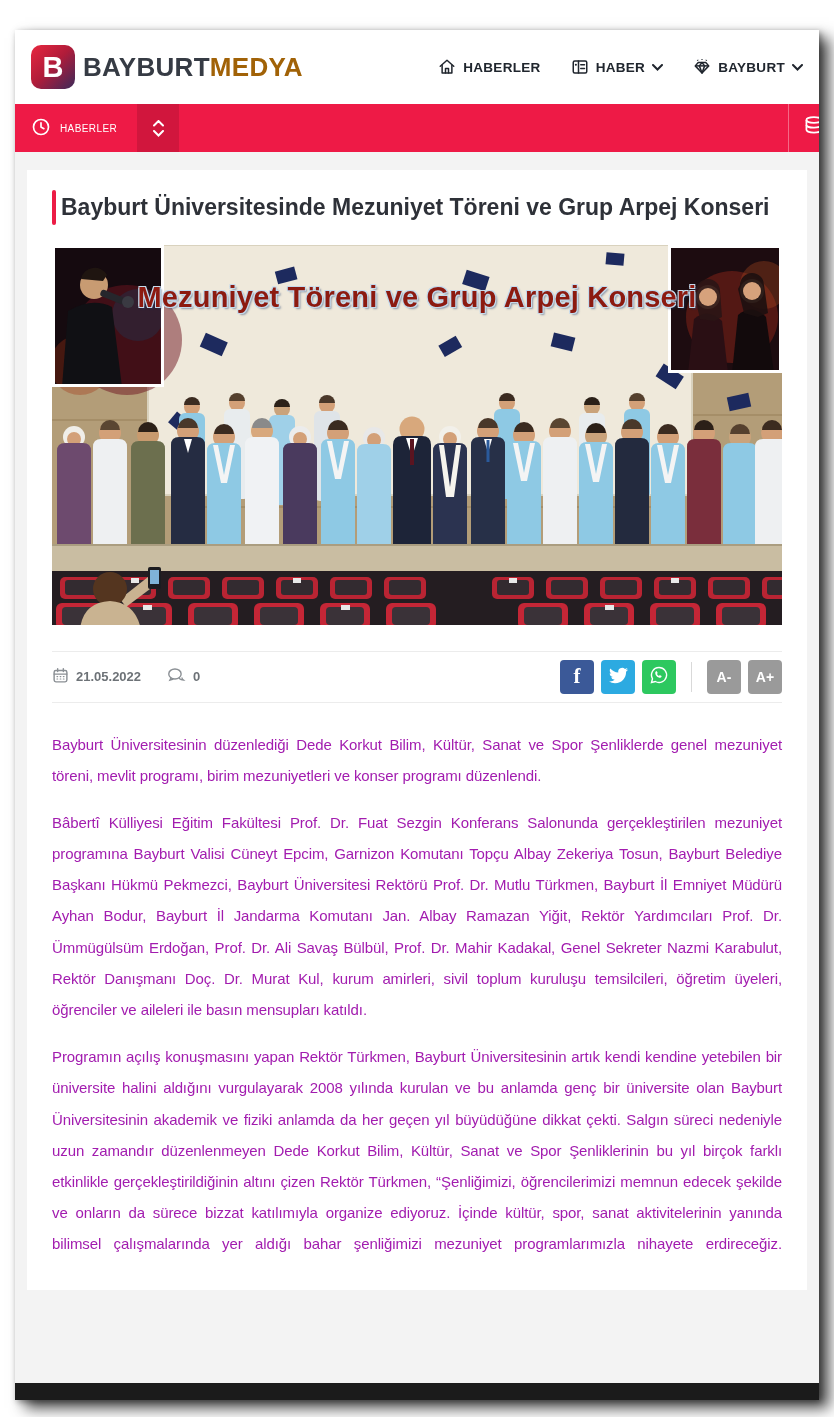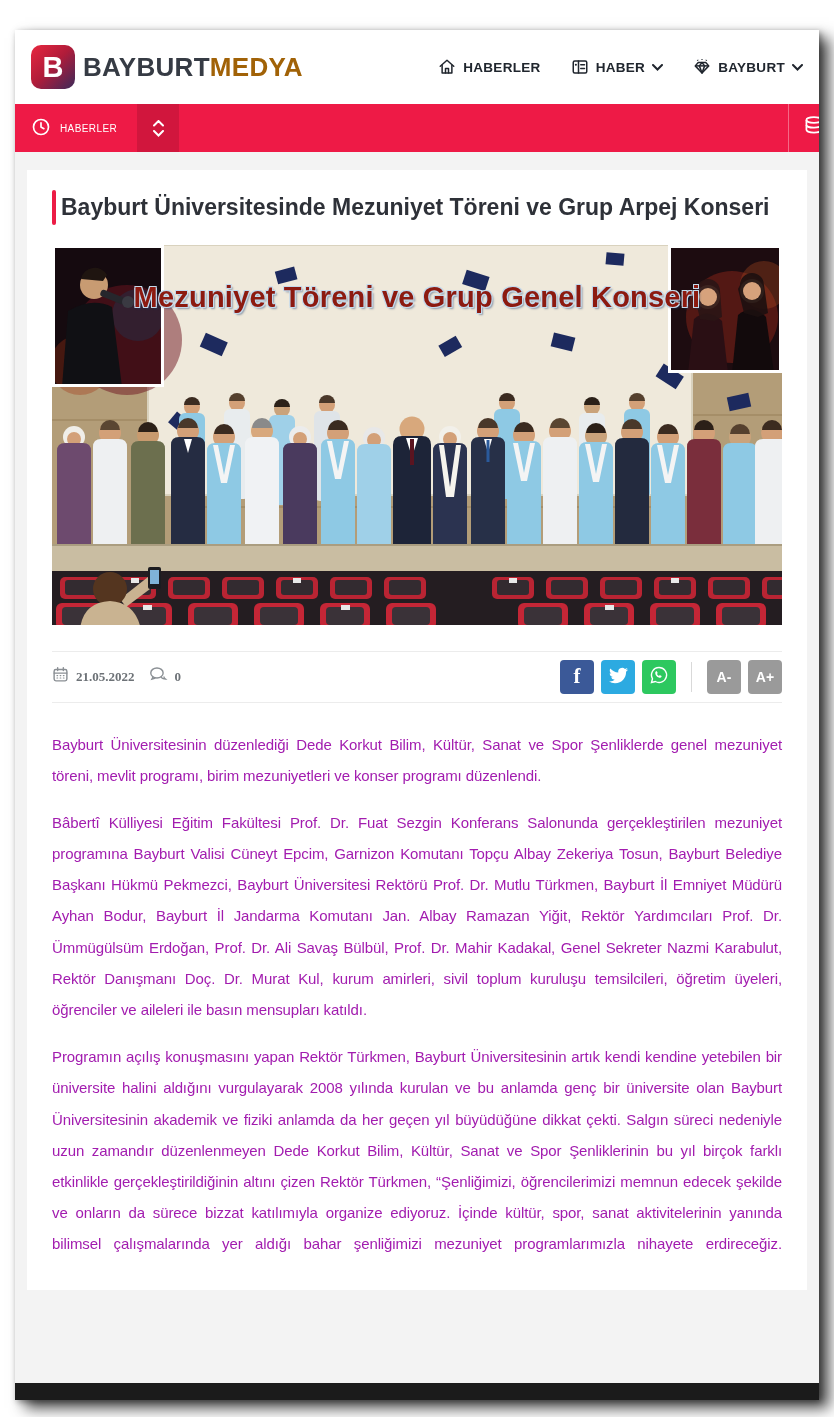--- a/index.html
+++ b/index.html
@@ -64,21 +64,21 @@
     position:absolute; top:36px; left:0; width:100%; text-align:center;
     font-size:29px; font-weight:800; color:#8c1a10; letter-spacing:.2px;
     text-shadow:-1px -1px 0 #c4daec, 1px -1px 0 #c4daec, -1px 1px 0 #c4daec, 1px 1px 0 #c4daec, 2px 2px 2px rgba(30,60,110,.45);
   }
 
   
   .meta-row {
     display:flex; align-items:center; margin-top:26px; padding:8px 0;
     border-top:1px solid #ececec; border-bottom:1px solid #ececec;
   }
-  .meta-left { display:flex; align-items:center; gap:14px; color:#6d7277;font-family:Liberation Serif, serif; }
+  .meta-left { display:flex; align-items:center; gap:26px; color:#6d7277; }
   .meta-item { display:flex; align-items:center; gap:7px; font-size:13px; font-weight:700; }
   .meta-right { margin-left:auto; display:flex; align-items:center; gap:7px; }
   .share-btn {
     width:34px; height:34px; border:none; border-radius:4px; cursor:pointer;
     display:flex; align-items:center; justify-content:center; color:#fff; padding:0;
   }
   .share-fb { background:#3b5998; font-family:"Liberation Serif", serif; font-size:21px; font-weight:800; }
   .share-tw { background:#2caae1; }
   .share-wa { background:#2dc85f; }
   .meta-divider { width:1px; height:30px; background:#d9d9d9; margin:0 8px; }
@@ -518,21 +518,21 @@
             <path d="M680 128 L686 70 Q700 58 714 72 L722 128 Z" fill="#120a0c"></path>
             <circle cx="656" cy="52" r="12" fill="#d6a27c"></circle>
             <path d="M644 46 a12 12 0 0 1 24 0 l2 26 l-8 4 l-14 -2 l-6 -26 z" fill="#2a1515" opacity="0.9"></path>
             <circle cx="656" cy="52" r="9" fill="#d6a27c"></circle>
             <circle cx="700" cy="46" r="12" fill="#d6a27c"></circle>
             <path d="M688 40 a12 12 0 0 1 24 0 l4 28 l-10 4 l-14 -4 l-6 -24 z" fill="#1c1010" opacity="0.9"></path>
             <circle cx="700" cy="46" r="9" fill="#d6a27c"></circle>
             <rect x="617.5" y="1.5" width="111" height="125" fill="none" stroke="#fff" stroke-width="3"></rect>
           </g>
         </svg>
-        <div class="hero-overlay">Mezuniyet Töreni ve Grup Genel Konseri</div>
+        <div class="hero-overlay">Mezuniyet Töreni ve Grup Arpej Konseri</div>
       </div>
 
       <div class="meta-row">
         <div class="meta-left">
           <div class="meta-item">
             <span>
               <svg width="17" height="17" viewBox="0 0 24 24" fill="none" stroke="#8a8f94" stroke-width="2" stroke-linecap="round">
                   <rect x="3" y="5" width="18" height="16" rx="2.5"></rect>
                   <line x1="8" y1="2.5" x2="8" y2="6.5"></line>
                   <line x1="16" y1="2.5" x2="16" y2="6.5"></line>

